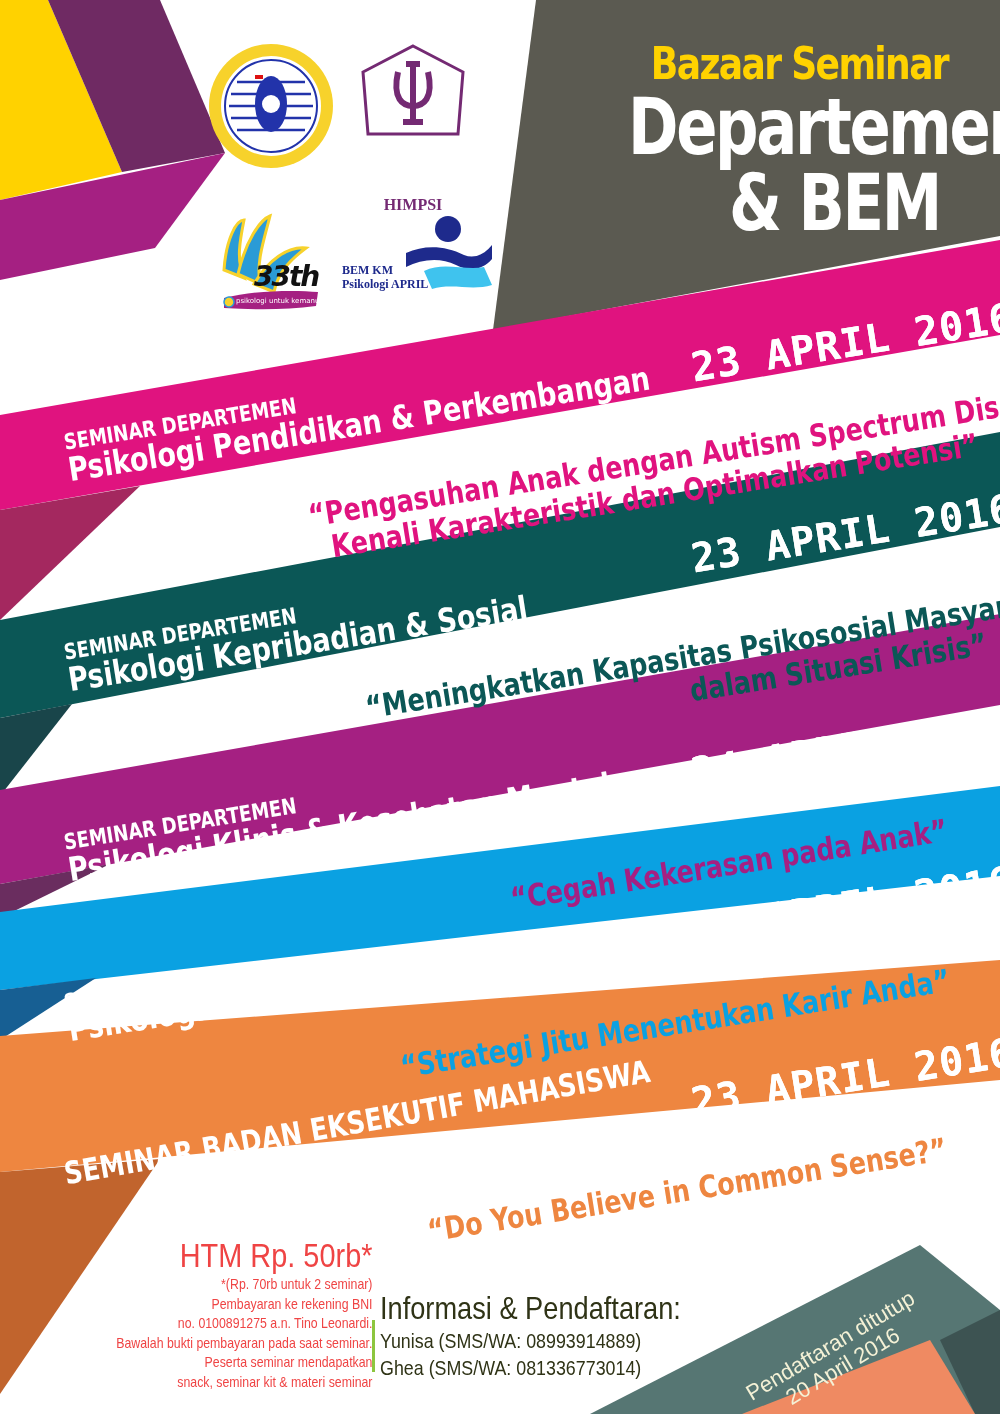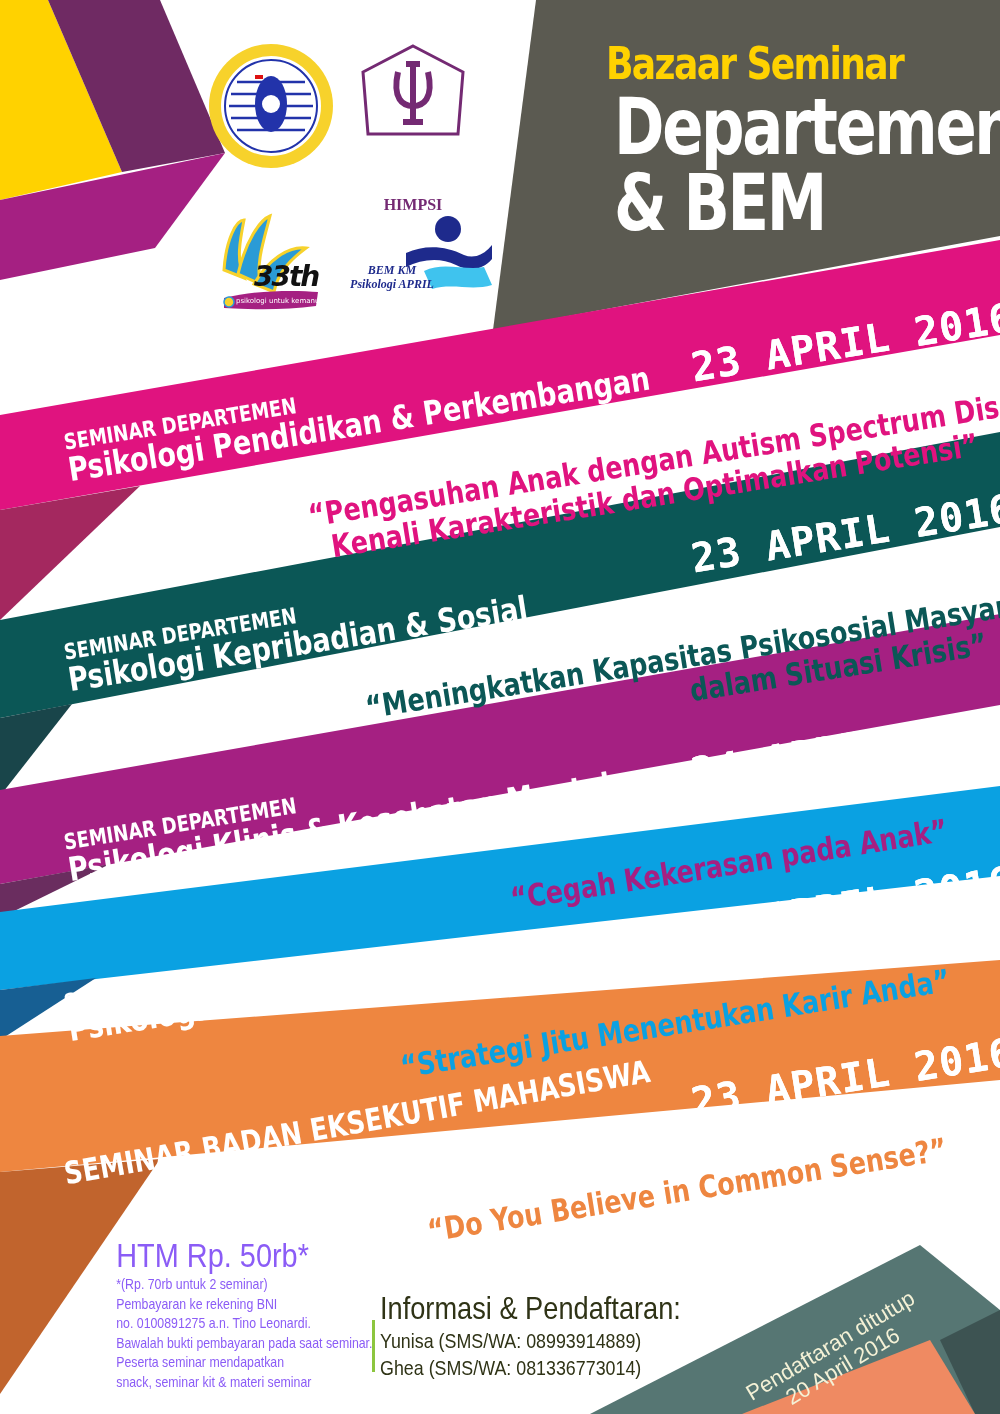--- a/index.html
+++ b/index.html
@@ -1,38 +1,38 @@
 <!DOCTYPE html>
 <html><head>
 <meta charset="utf-8">
 <style>
   html, body { margin:0; padding:0; }
   body { width:1000px; height:1414px; position:relative; overflow:hidden; background:#ffffff; font-family:"Liberation Sans", sans-serif; }
   svg.bg { position:absolute; left:0; top:0; }
   .abs { position:absolute; }
-  .title-wrap { position:absolute; left:570px; top:38px; width:400px; text-align:left; }
+  .title-wrap { position:absolute; left:584px; top:38px; width:400px; text-align:right; }
   .t1 { font-family:"DejaVu Sans", sans-serif; font-weight:bold; color:#ffd200; font-size:44px; letter-spacing:-2px; transform:scaleX(0.82); transform-origin:center; white-space:nowrap; }
   .t2 { font-family:"DejaVu Sans", sans-serif; font-weight:bold; color:#ffffff; font-size:78px; line-height:76px; letter-spacing:-3px; transform:scaleX(0.78); transform-origin:center; white-space:nowrap; }
   .band-text { position:absolute; transform-origin:0 0; transform:rotate(-9deg); white-space:nowrap; }
   .kicker { font-family:"DejaVu Sans", sans-serif; font-weight:bold; color:#fff; font-size:22px; transform:scaleX(0.82); transform-origin:0 0; }
   .dept { font-family:"DejaVu Sans", sans-serif; font-weight:bold; color:#fff; font-size:33px; transform:scaleX(0.82); transform-origin:0 0; margin-top:-4px;}
   .date { position:absolute; transform-origin:0 0; transform:rotate(-9deg); white-space:nowrap; font-family:"DejaVu Sans Mono", monospace; font-weight:bold; font-size:40px; color:#ffffff; letter-spacing:1px; text-shadow:0 0 0 #fff; }
   .quote { position:absolute; transform-origin:0 0; transform:rotate(-9deg); white-space:nowrap; font-family:"DejaVu Sans", sans-serif; font-weight:bold; font-size:31px; line-height:34px; text-align:right; }
   .quote .q-inner { transform:scaleX(0.82); transform-origin:right top; }
-  .htm { position:absolute; right:628px; top:1236px; color:#8b5cf6; }
+  .htm { position:absolute; right:628px; top:1236px; text-align:right; color:#ef4444; }
   .htm .price { font-family:"Liberation Sans", sans-serif; font-size:34px; transform:scaleX(0.85); transform-origin:right top; white-space:nowrap; }
   .htm .line { font-family:"Liberation Sans", sans-serif; font-size:14.5px; line-height:19.5px; transform:scaleX(0.85); transform-origin:right top; white-space:nowrap; }
   .info { position:absolute; left:380px; top:1290px; color:#2f3316; }
   .info .head { font-family:"Liberation Sans", sans-serif; font-size:32px; transform:scaleX(0.85); transform-origin:left top; white-space:nowrap; }
   .info .contact { font-family:"Liberation Sans", sans-serif; font-size:21px; line-height:27px; transform:scaleX(0.85); transform-origin:left top; white-space:nowrap; }
   .info-bar { position:absolute; left:372px; top:1320px; width:3px; height:52px; background:#8dc63f; }
   .closing { position:absolute; left:742px; top:1385px; transform-origin:0 0; transform:rotate(-31deg); color:#f4f1d6; font-family:"Liberation Sans", sans-serif; font-size:22px; line-height:24px; text-align:center; white-space:nowrap; }
   .logo { position:absolute; }
   .himpsi-label { font-family:"Liberation Serif", serif; font-weight:bold; font-size:16px; color:#742a73;margin-top:48px; }
-  .bem-label { font-family:"Liberation Serif", serif; font-weight:bold; font-size:12px; color:#1e2a8c; line-height:14px; text-align:center;font-style:italic; }
+  .bem-label { font-family:"Liberation Serif", serif; font-weight:bold; font-size:12px; color:#1e2a8c; line-height:14px; text-align:left; }
 </style>
 </head>
 <body>
 
 <svg class="bg" width="1000" height="1414" viewBox="0 0 1000 1414">
 
   <polygon points="0,0 48,0 122,172 0,200" fill="#ffd200"></polygon>
 
   <polygon points="48,0 160,0 225,153 122,172" fill="#6f2a63"></polygon>
 

